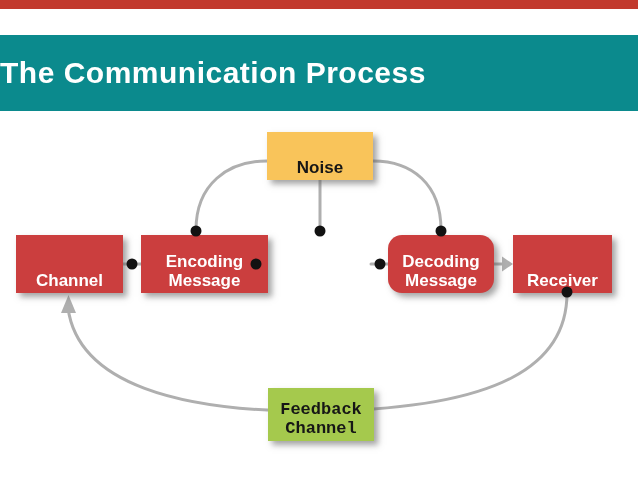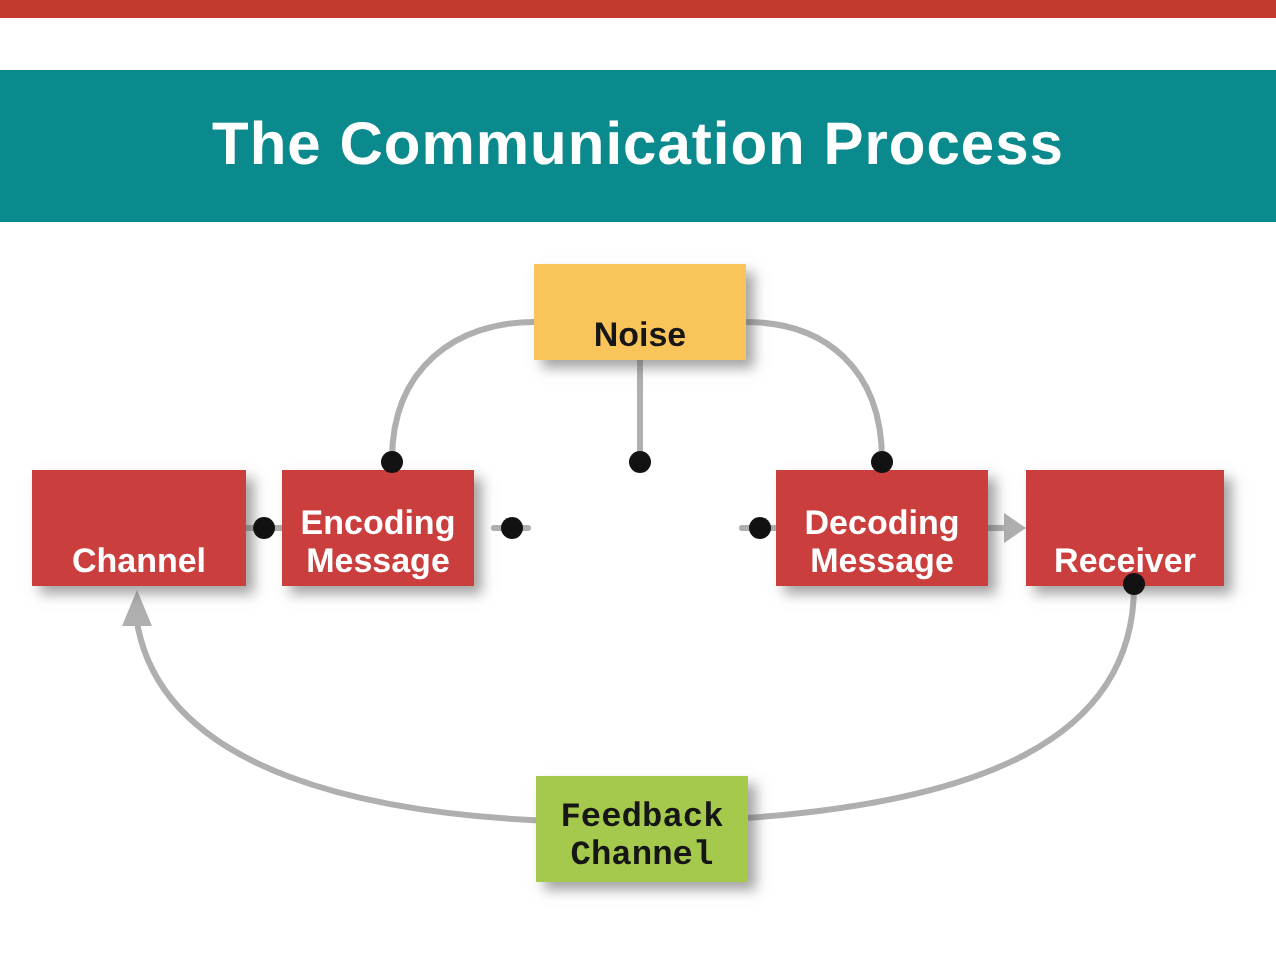--- a/index.html
+++ b/index.html
@@ -8,21 +8,21 @@
     background:#ffffff; overflow:hidden;
     font-family:"Liberation Sans", sans-serif;
   }
   .top-bar {
     position:absolute; top:0; left:0; width:638px; height:9px;
     background:#c23a2e;
   }
   .header-band {
     position:absolute; top:35px; left:0; width:638px; height:76px;
     background:#0b8a8d;
-    display:flex; align-items:center; justify-content:center;
+    display:flex; align-items:center; 
   }
   .slide-title {
     margin:0; color:#ffffff; font-size:30px; font-weight:bold;
     letter-spacing:0.5px; white-space:nowrap;
   }
   .lines-layer, .dots-layer {
     position:absolute; top:0; left:0; width:638px; height:479px;
   }
   .lines-layer { z-index:1; }
   .dots-layer { z-index:3; pointer-events:none; }
@@ -33,23 +33,23 @@
     box-shadow:4px 4px 6px rgba(90,90,90,0.55);
     padding:2px;
     box-sizing:border-box;
   }
   .node-red    { background:#cb3e3e; color:#ffffff; }
   .node-yellow { background:#f9c45a; color:#161616; }
   .node-green  { background:#a5c94d; color:#161616; }
 
   #node-noise    { left:267px; top:132px; width:106px; height:48px; }
   #node-sender   { left:16px;  top:235px; width:107px; height:58px; }
-  #node-encoding { left:141px; top:235px; width:96px; height:58px; }
+  #node-encoding { left:141px; top:235px; width:127px; height:58px; }
   #node-channel  { left:264px; top:235px; width:107px; height:58px; }
-  #node-decoding { left:388px; top:235px; width:106px; height:58px; }
+  #node-decoding { left:388px; top:235px; width:106px; height:58px;border-radius:14px; }
   #node-receiver { left:513px; top:235px; width:99px; height:58px; }
   #node-feedback { left:268px; top:388px; width:106px; height:53px;font-family:Liberation Mono, monospace; }
 </style>
 </head>
 <body>
 
 <div class="slide">
 
   <div class="top-bar"></div>
 

